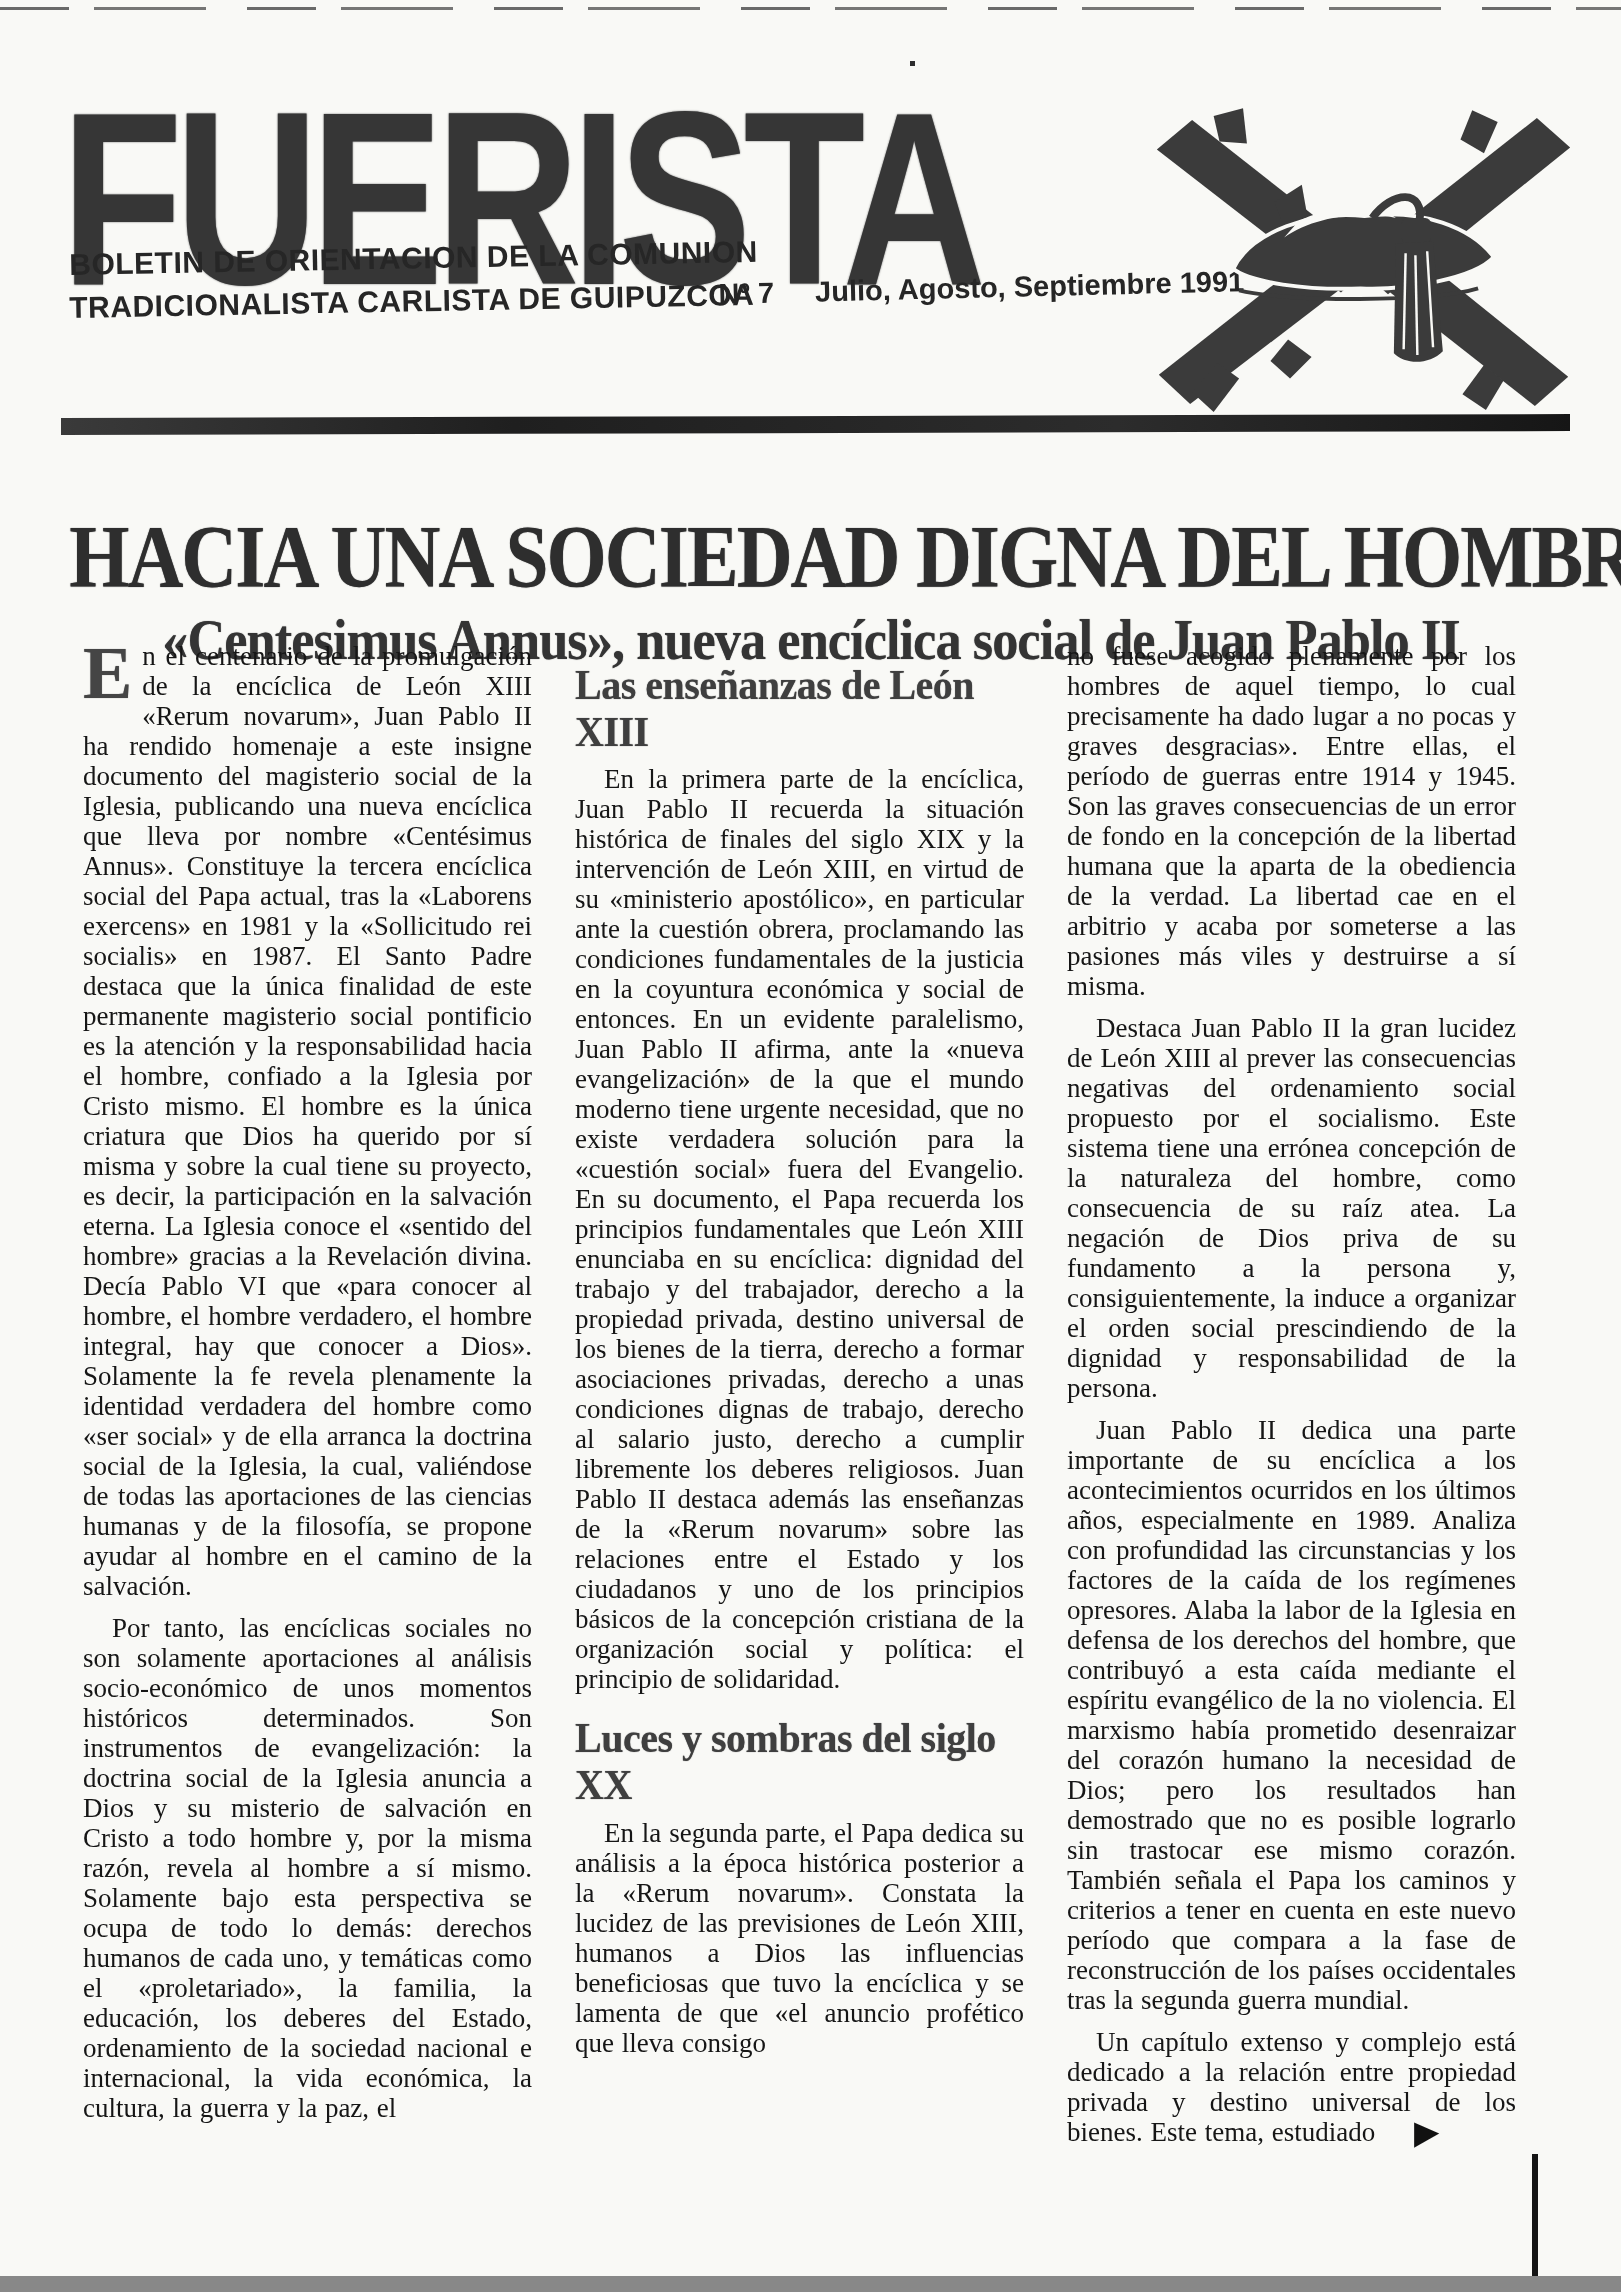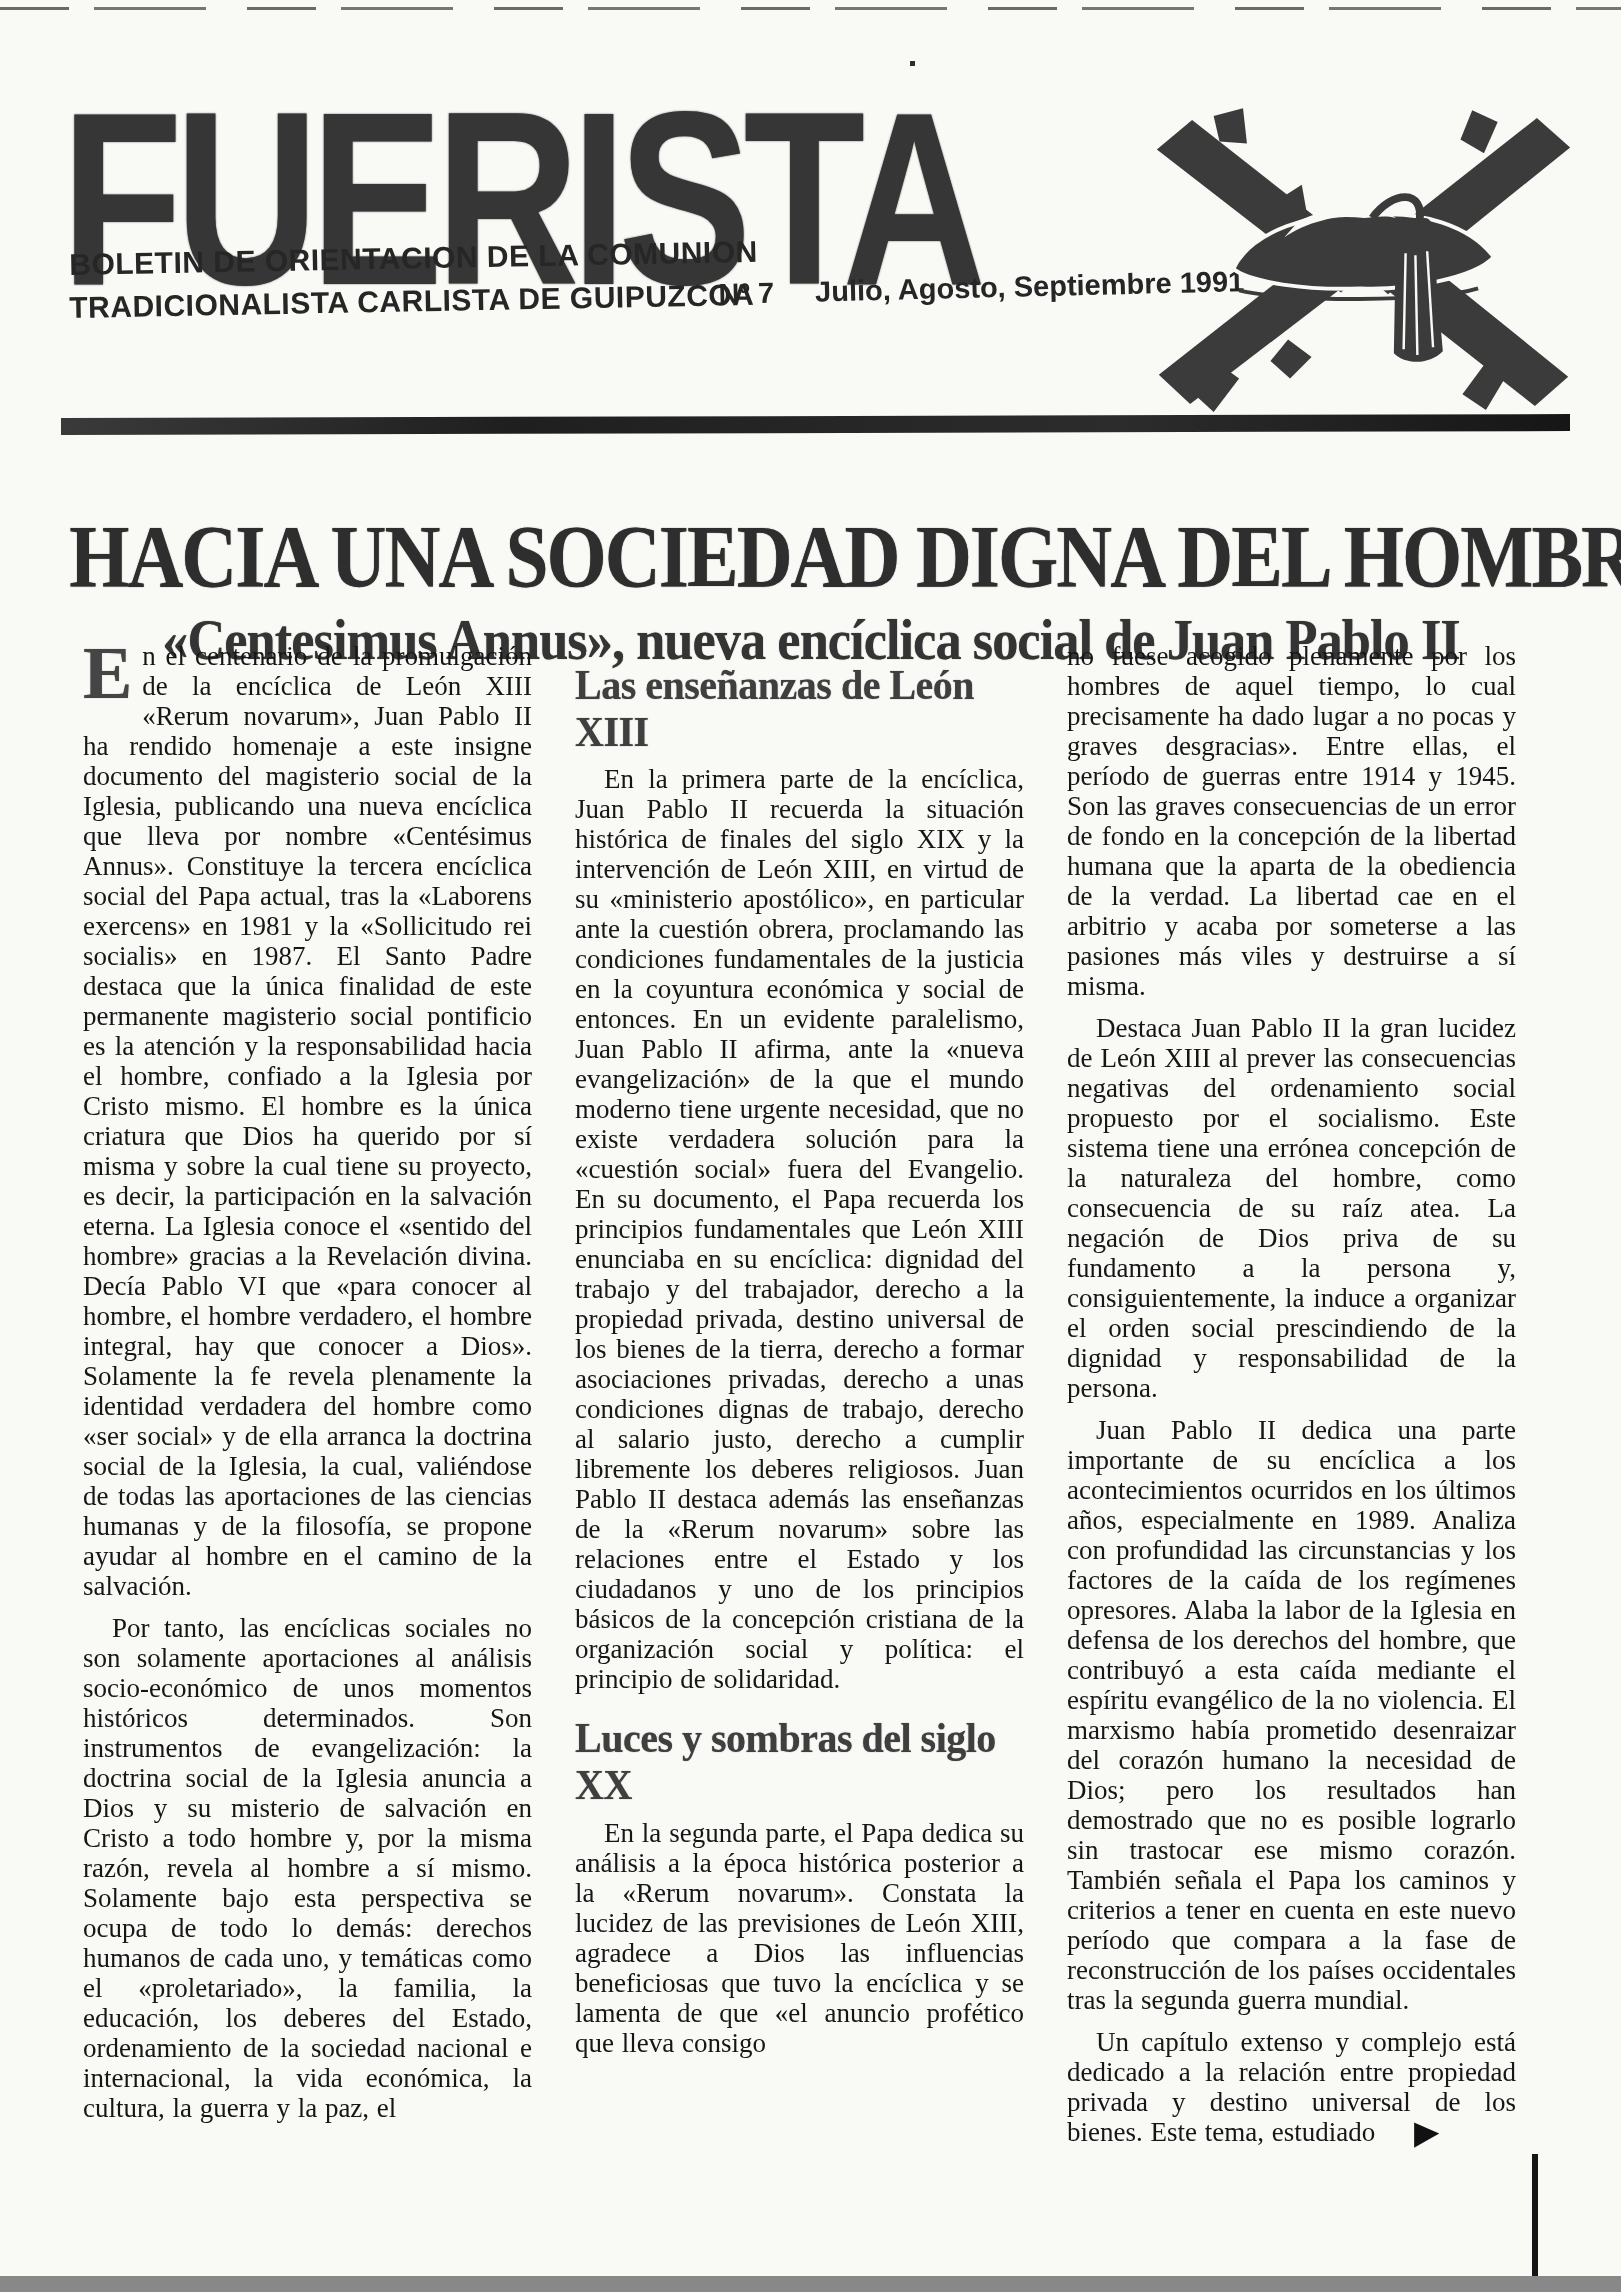--- a/index.html
+++ b/index.html
@@ -139,21 +139,21 @@
 
   <main class="columns">
     <div class="col">
         <p class="para noindent"><span class="dropcap">E</span>n el centenario de la promulgación de la encíclica de León XIII «Rerum novarum», Juan Pablo II ha rendido homenaje a este insigne documento del magisterio social de la Iglesia, publicando una nueva encíclica que lleva por nombre «Centésimus Annus». Constituye la tercera encíclica social del Papa actual, tras la «Laborens exercens» en 1981 y la «Sollicitudo rei socialis» en 1987. El Santo Padre destaca que la única finalidad de este permanente magisterio social pontificio es la atención y la responsabilidad hacia el hombre, confiado a la Iglesia por Cristo mismo. El hombre es la única criatura que Dios ha querido por sí misma y sobre la cual tiene su proyecto, es decir, la participación en la salvación eterna. La Iglesia conoce el «sentido del hombre» gracias a la Revelación divina. Decía Pablo VI que «para conocer al hombre, el hombre verdadero, el hombre integral, hay que conocer a Dios». Solamente la fe revela plenamente la identidad verdadera del hombre como «ser social» y de ella arranca la doctrina social de la Iglesia, la cual, valiéndose de todas las aportaciones de las ciencias humanas y de la filosofía, se propone ayudar al hombre en el camino de la salvación.</p>
         <p class="para">Por tanto, las encíclicas sociales no son solamente aportaciones al análisis socio-económico de unos momentos históricos determinados. Son instrumentos de evangelización: la doctrina social de la Iglesia anuncia a Dios y su misterio de salvación en Cristo a todo hombre y, por la misma razón, revela al hombre a sí mismo. Solamente bajo esta perspectiva se ocupa de todo lo demás: derechos humanos de cada uno, y temáticas como el «proletariado», la familia, la educación, los deberes del Estado, ordenamiento de la sociedad nacional e internacional, la vida económica, la cultura, la guerra y la paz, el</p>
       </div>
     <div class="col">
         <h3 class="col-heading">Las enseñanzas de León XIII</h3>
         <p class="para">En la primera parte de la encíclica, Juan Pablo II recuerda la situación histórica de finales del siglo XIX y la intervención de León XIII, en virtud de su «ministerio apostólico», en particular ante la cuestión obrera, proclamando las condiciones fundamentales de la justicia en la coyuntura económica y social de entonces. En un evidente paralelismo, Juan Pablo II afirma, ante la «nueva evangelización» de la que el mundo moderno tiene urgente necesidad, que no existe verdadera solución para la «cuestión social» fuera del Evangelio. En su documento, el Papa recuerda los principios fundamentales que León XIII enunciaba en su encíclica: dignidad del trabajo y del trabajador, derecho a la propiedad privada, destino universal de los bienes de la tierra, derecho a formar asociaciones privadas, derecho a unas condiciones dignas de trabajo, derecho al salario justo, derecho a cumplir libremente los deberes religiosos. Juan Pablo II destaca además las enseñanzas de la «Rerum novarum» sobre las relaciones entre el Estado y los ciudadanos y uno de los principios básicos de la concepción cristiana de la organización social y política: el principio de solidaridad.</p>
         <h3 class="col-heading">Luces y sombras del siglo XX</h3>
-        <p class="para">En la segunda parte, el Papa dedica su análisis a la época histórica posterior a la «Rerum novarum». Constata la lucidez de las previsiones de León XIII, agradece a Dios las influencias beneficiosas que tuvo la encíclica y se lamenta de que «el anuncio profético que lleva consigo</p>
+        <p class="para">En la segunda parte, el Papa dedica su análisis a la época histórica posterior a la «Rerum novarum». Constata la lucidez de las previsiones de León XIII, humanos a Dios las influencias beneficiosas que tuvo la encíclica y se lamenta de que «el anuncio profético que lleva consigo</p>
       </div>
     <div class="col">
         <p class="para noindent">no fuese acogido plenamente por los hombres de aquel tiempo, lo cual precisamente ha dado lugar a no pocas y graves desgracias». Entre ellas, el período de guerras entre 1914 y 1945. Son las graves consecuencias de un error de fondo en la concepción de la libertad humana que la aparta de la obediencia de la verdad. La libertad cae en el arbitrio y acaba por someterse a las pasiones más viles y destruirse a sí misma.</p>
         <p class="para">Destaca Juan Pablo II la gran lucidez de León XIII al prever las consecuencias negativas del ordenamiento social propuesto por el socialismo. Este sistema tiene una errónea concepción de la naturaleza del hombre, como consecuencia de su raíz atea. La negación de Dios priva de su fundamento a la persona y, consiguientemente, la induce a organizar el orden social prescindiendo de la dignidad y responsabilidad de la persona.</p>
         <p class="para">Juan Pablo II dedica una parte importante de su encíclica a los acontecimientos ocurridos en los últimos años, especialmente en 1989. Analiza con profundidad las circunstancias y los factores de la caída de los regímenes opresores. Alaba la labor de la Iglesia en defensa de los derechos del hombre, que contribuyó a esta caída mediante el espíritu evangélico de la no violencia. El marxismo había prometido desenraizar del corazón humano la necesidad de Dios; pero los resultados han demostrado que no es posible lograrlo sin trastocar ese mismo corazón. También señala el Papa los caminos y criterios a tener en cuenta en este nuevo período que compara a la fase de reconstrucción de los países occidentales tras la segunda guerra mundial.</p>
         <p class="para">Un capítulo extenso y complejo está dedicado a la relación entre propiedad privada y destino universal de los bienes. Este tema, estudiado<span class="cont-arrow">▶</span></p>
       </div>
   </main>
 
   <div class="right-artifact"></div>

